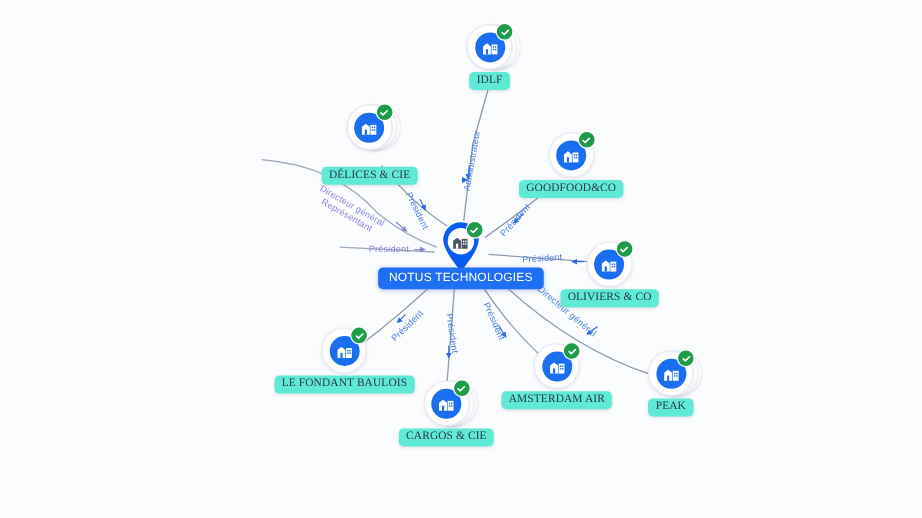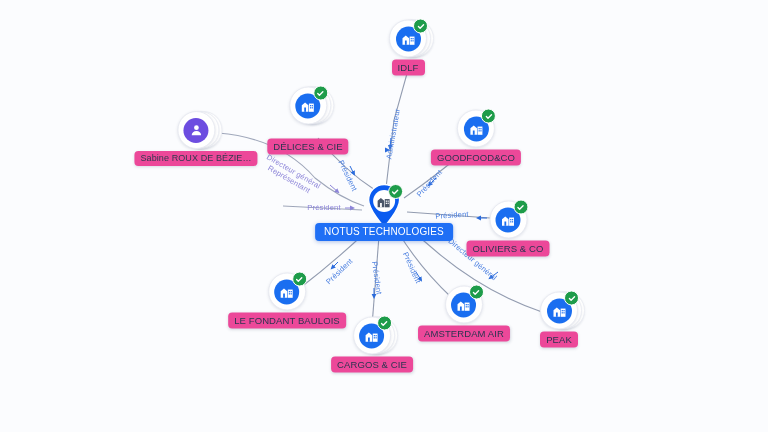--- a/index.html
+++ b/index.html
@@ -84,29 +84,30 @@
     display: flex;
     align-items: center;
     justify-content: center;
     z-index: 4;
   }
   .check-badge svg { display:block; }
 
   .node-label {
     margin-top: 3px;
     white-space: nowrap;
-    background: #ec4899;
+    background: #5eead4;
     border-radius: 4px;
     padding: 2px 6px 3px;
     font-size: 9.5px;
     color: #2c3550;
     letter-spacing: 0.1px;
     box-shadow: 0 1px 3px rgba(40,55,90,0.16);
     position: relative;
     z-index: 5;
+    font-family: Liberation Serif, serif;
   }
   .node.person .node-label { font-size: 9px; color: #31394f; }
 
   
   .node.center { z-index: 9; justify-content: center; }
   .pin {
     position: relative;
     width: 36px;
     height: 46px;
   }
@@ -415,35 +416,20 @@
       </div>
       <div class="check-badge">
         <svg width="8" height="8" viewBox="0 0 10 10">
             <path d="M1.8 5.1 L3.9 7.2 L8.2 2.9" stroke="#fff" stroke-width="1.7" fill="none" stroke-linecap="round" stroke-linejoin="round"></path>
           </svg>
       </div>
     </div>
     <div class="node-label">DÉLICES &amp; CIE</div>
   </div>
 
-  <div class="node person" style="left:196px; top:138px;">
-    <div class="node-puck">
-      <div class="stack s2"></div>
-      <div class="stack s1"></div>
-      <div class="disc">
-        <div class="inner person">
-          <svg width="14" height="14" viewBox="0 0 16 16">
-              <circle cx="8" cy="5.4" r="2.7" fill="#fff"></circle>
-              <path d="M2.6 14c0-3 2.4-5 5.4-5s5.4 2 5.4 5z" fill="#fff"></path>
-            </svg>
-        </div>
-      </div>
-    </div>
-    <div class="node-label">Sabine ROUX DE BÉZIE…</div>
-  </div>
 
 
   <div class="node center" style="left:384px; top:212px;">
     <div class="pin">
       <svg class="pin-shape" width="36" height="46" viewBox="0 0 36 46">
         <path d="M18 1.5 C9.4 1.5 2.5 8.4 2.5 17 C2.5 27 18 44 18 44 C18 44 33.5 27 33.5 17 C33.5 8.4 26.6 1.5 18 1.5 Z" fill="#0a5bf0" stroke="#ffffff" stroke-width="1.4"></path>
       </svg>
       <div class="pin-core">
         <svg width="15" height="15" viewBox="0 0 16 16">
             <path d="M1.6 14.2V7.1L5.1 4.3l3.5 2.8v7.1z" fill="#4a5568"></path>

